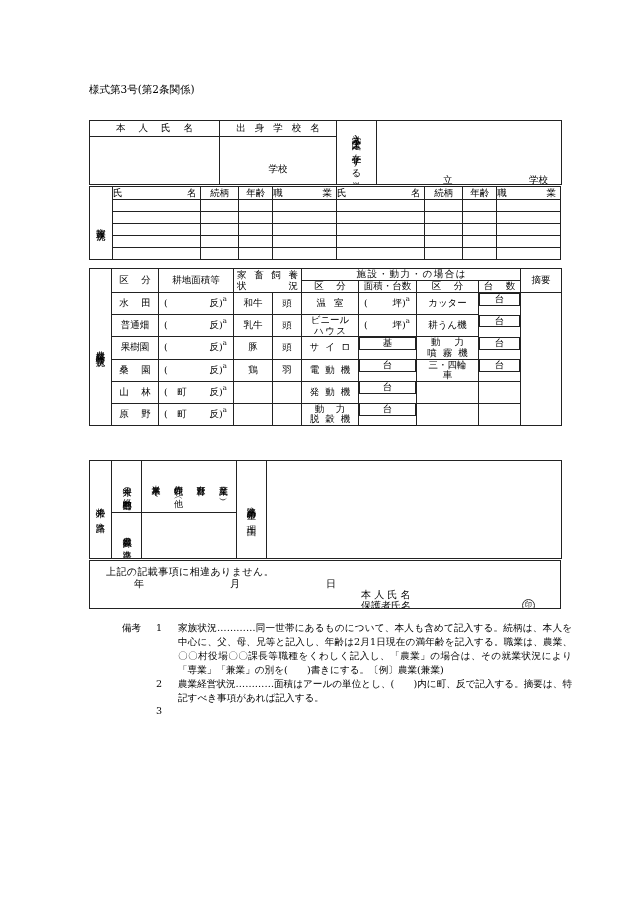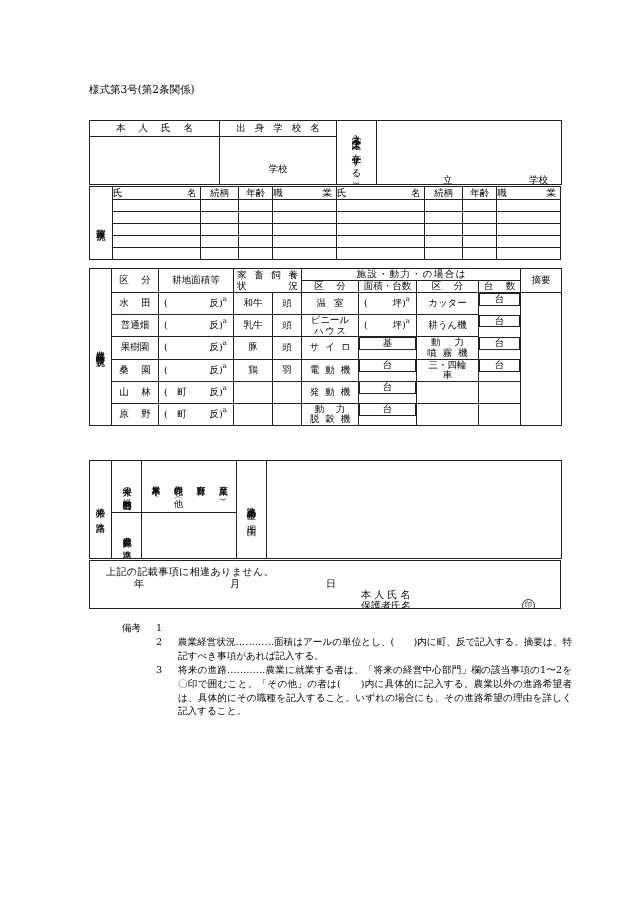--- a/index.html
+++ b/index.html
@@ -544,29 +544,29 @@
       </td>
     </tr>
   </tbody>
     </table>
 
   <div class="notes">
 
     <div class="note-row">
       <div class="note-label">備考</div>
       <div class="note-num">1</div>
+      <div class="note-body">家族状況…………同一世帯にあるものについて、本人も含めて記入する。続柄は、本人を中心に、父、母、兄等と記入し、年齢は2月1日現在の満年齢を記入する。職業は、農業、〇〇村役場〇〇課長等職種をくわしく記入し、「農業」の場合は、その就業状況により「専業」「兼業」の別を(　　)書きにする。〔例〕農業(兼業)</div>
     </div>
 
     <div class="note-row">
       <div class="note-label"></div>
       <div class="note-num">2</div>
       <div class="note-body">農業経営状況…………面積はアールの単位とし、(　　)内に町、反で記入する。摘要は、特記すべき事項があれば記入する。</div>
     </div>
 
     <div class="note-row">
       <div class="note-label"></div>
       <div class="note-num">3</div>
-      <div class="note-body">将来の進路…………農業に就業する者は、「将来の経営中心部門」欄の該当事項の1〜2を〇印で囲むこと。「その他」の者は(　　)内に具体的に記入する。農業以外の進路希望者は、具体的にその職種を記入すること。いずれの場合にも、その進路希望の理由を詳しく記入すること。</div>
     </div>
 
   </div>
 
 </div>
 
 </body></html>

